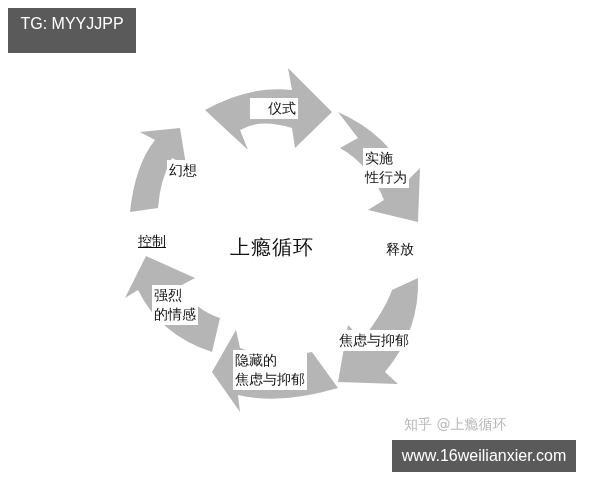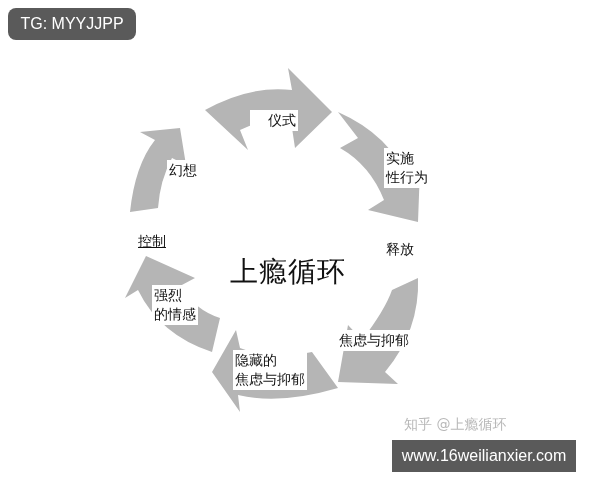--- a/index.html
+++ b/index.html
@@ -1,29 +1,29 @@
 <!DOCTYPE html>
 <html><head>
   <meta charset="utf-8">
   <style>
     html, body { margin:0; padding:0; background:#ffffff; }
     body { width:600px; height:480px; position:relative; overflow:hidden;
            font-family: "DejaVu Sans", "Liberation Sans", sans-serif; }
     .tag { position:absolute; background:#5a5a5a; color:#ffffff;
            font-family:"Liberation Sans", sans-serif; }
-    .tg { left:8px; top:8px; width:128px; height:32px; font-size:16px;
-          line-height:32px; text-align:center;border-radius:8px; }
+    .tg { left:8px; top:8px; width:128px; height:45px; font-size:16px;
+          line-height:32px; text-align:center; }
     .site { left:392px; top:440px; width:184px; height:32px; font-size:16px;
             line-height:32px; text-align:center; }
     svg.diagram { position:absolute; left:0; top:0; }
     .lbl { position:absolute; background:#ffffff; color:#111111; font-size:14px;
            line-height:19px; padding:1px 2px; white-space:pre; }
     .plain { position:absolute; color:#111111; font-size:14px; line-height:19px; }
-    .center { position:absolute; left:230px; top:234px; font-size:28px; color:#111111;
-              letter-spacing:1px;margin-top:19px; }
+    .center { position:absolute; left:230px; top:234px; font-size:20px; color:#111111;
+              letter-spacing:1px; }
     .wm { position:absolute; left:404px; top:416px; font-size:14px; color:#b8b8b8; }
   </style>
 </head>
 <body>
 
 <div class="tag tg">TG: MYYJJPP</div>
 
 <svg class="diagram" width="600" height="480">
   <g fill="#b5b5b5">
 
@@ -36,22 +36,22 @@
     <path d="M338,388 Q280,405 238,395 L240,412 L212,372 L236,330 L240,348 Q270,360 312,352 Z"></path>
 
     <path d="M212,352 Q160,335 138,290 L125,298 L146,256 L195,278 L180,286 Q195,310 220,318 Z"></path>
 
     <path d="M130,212 Q135,165 155,140 L140,132 L180,128 L186,165 L172,158 Q160,180 158,208 Z"></path>
   </g>
 </svg>
 
 <div class="center">上瘾循环</div>
 
-<div class="lbl" style="left:250px;top:110px;padding-left:18px;">仪式</div>
-<div class="lbl" style="left:384px;top:148px;">实施
+<div class="lbl" style="left:250px;top:98px;padding-left:18px;">仪式</div>
+<div class="lbl" style="left:363px;top:148px;">实施
 性行为</div>
 <div class="plain" style="left:386px;top:240px;">释放</div>
 <div class="lbl" style="left:337px;top:330px;">焦虑与抑郁</div>
 <div class="lbl" style="left:233px;top:350px;">隐藏的
 焦虑与抑郁</div>
 <div class="lbl" style="left:152px;top:285px;">强烈
 的情感</div>
 <div class="plain" style="left:138px;top:232px;text-decoration:underline;">控制</div>
 <div class="lbl" style="left:150px;top:160px;margin-left:17px;">幻想</div>
 

